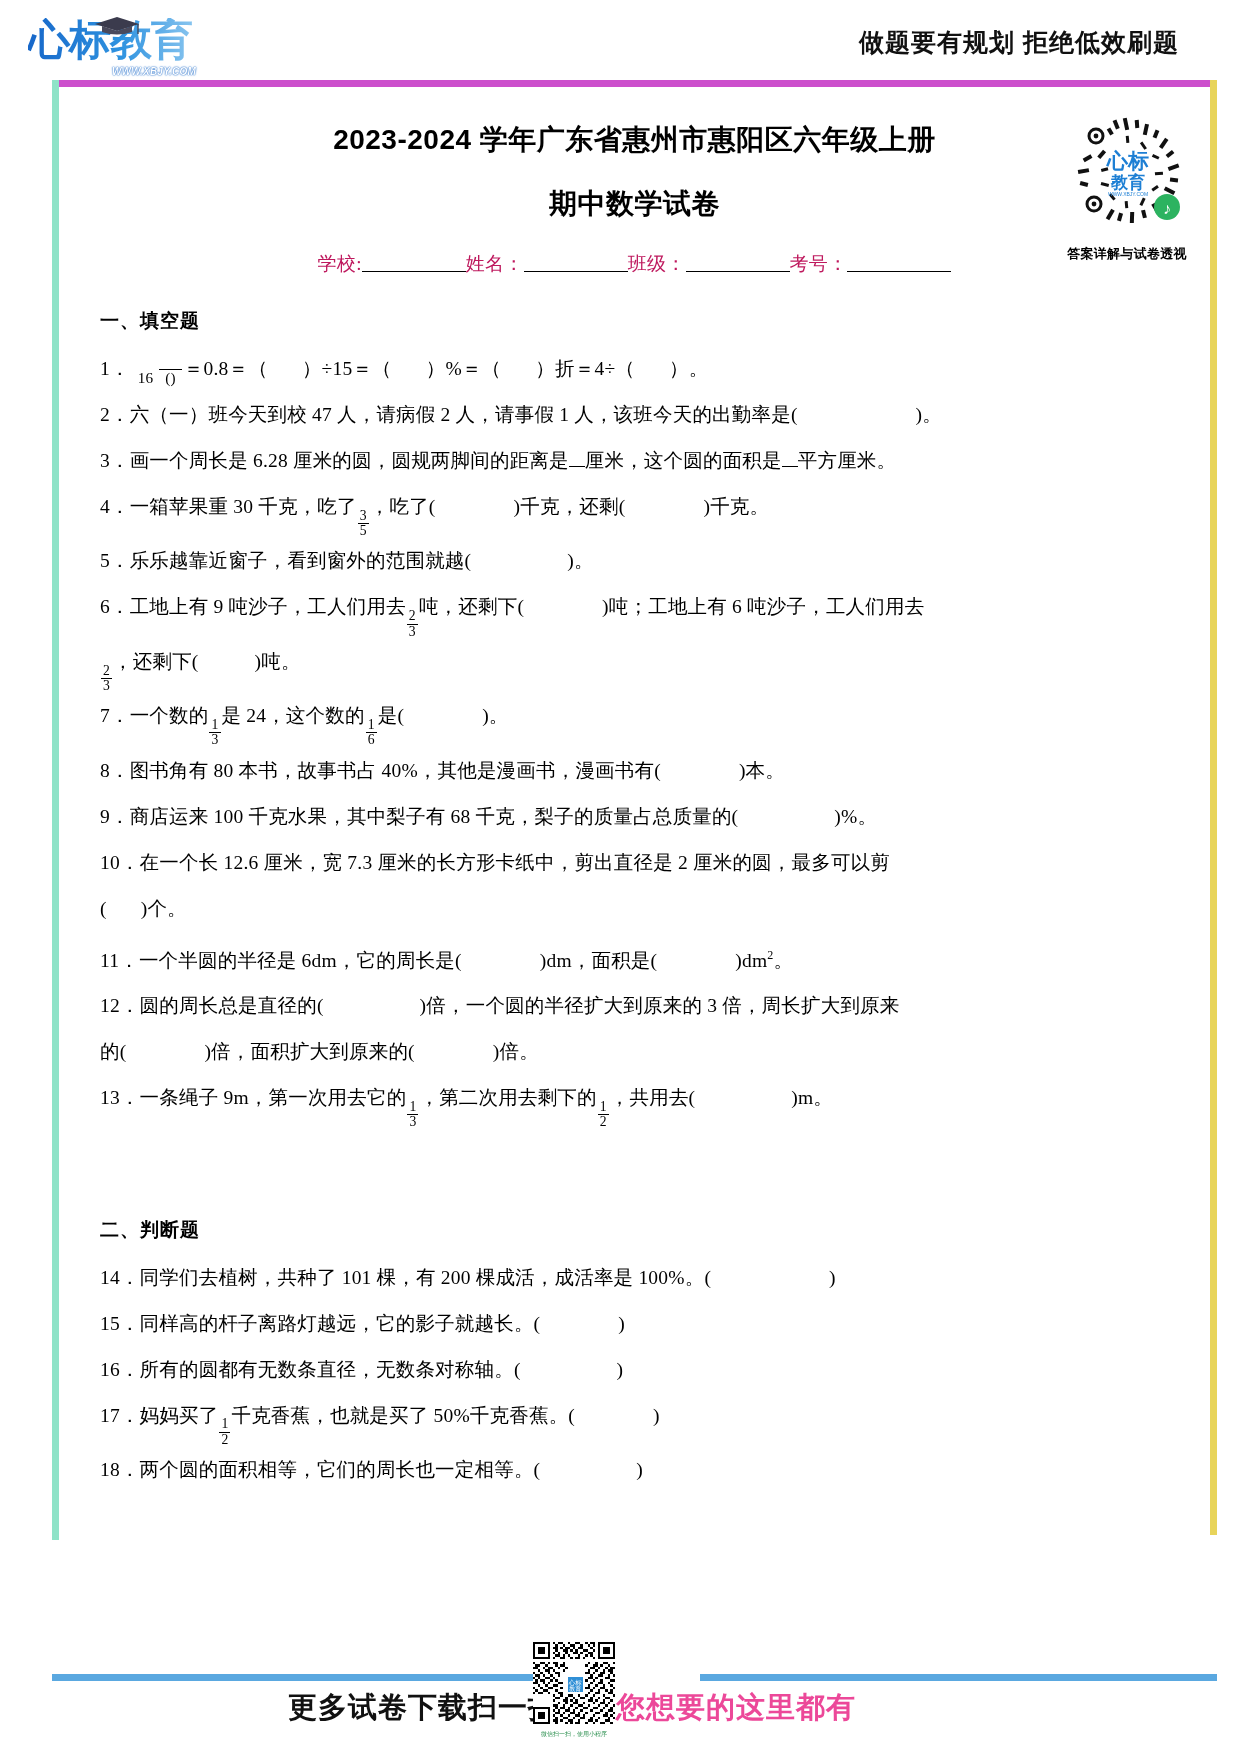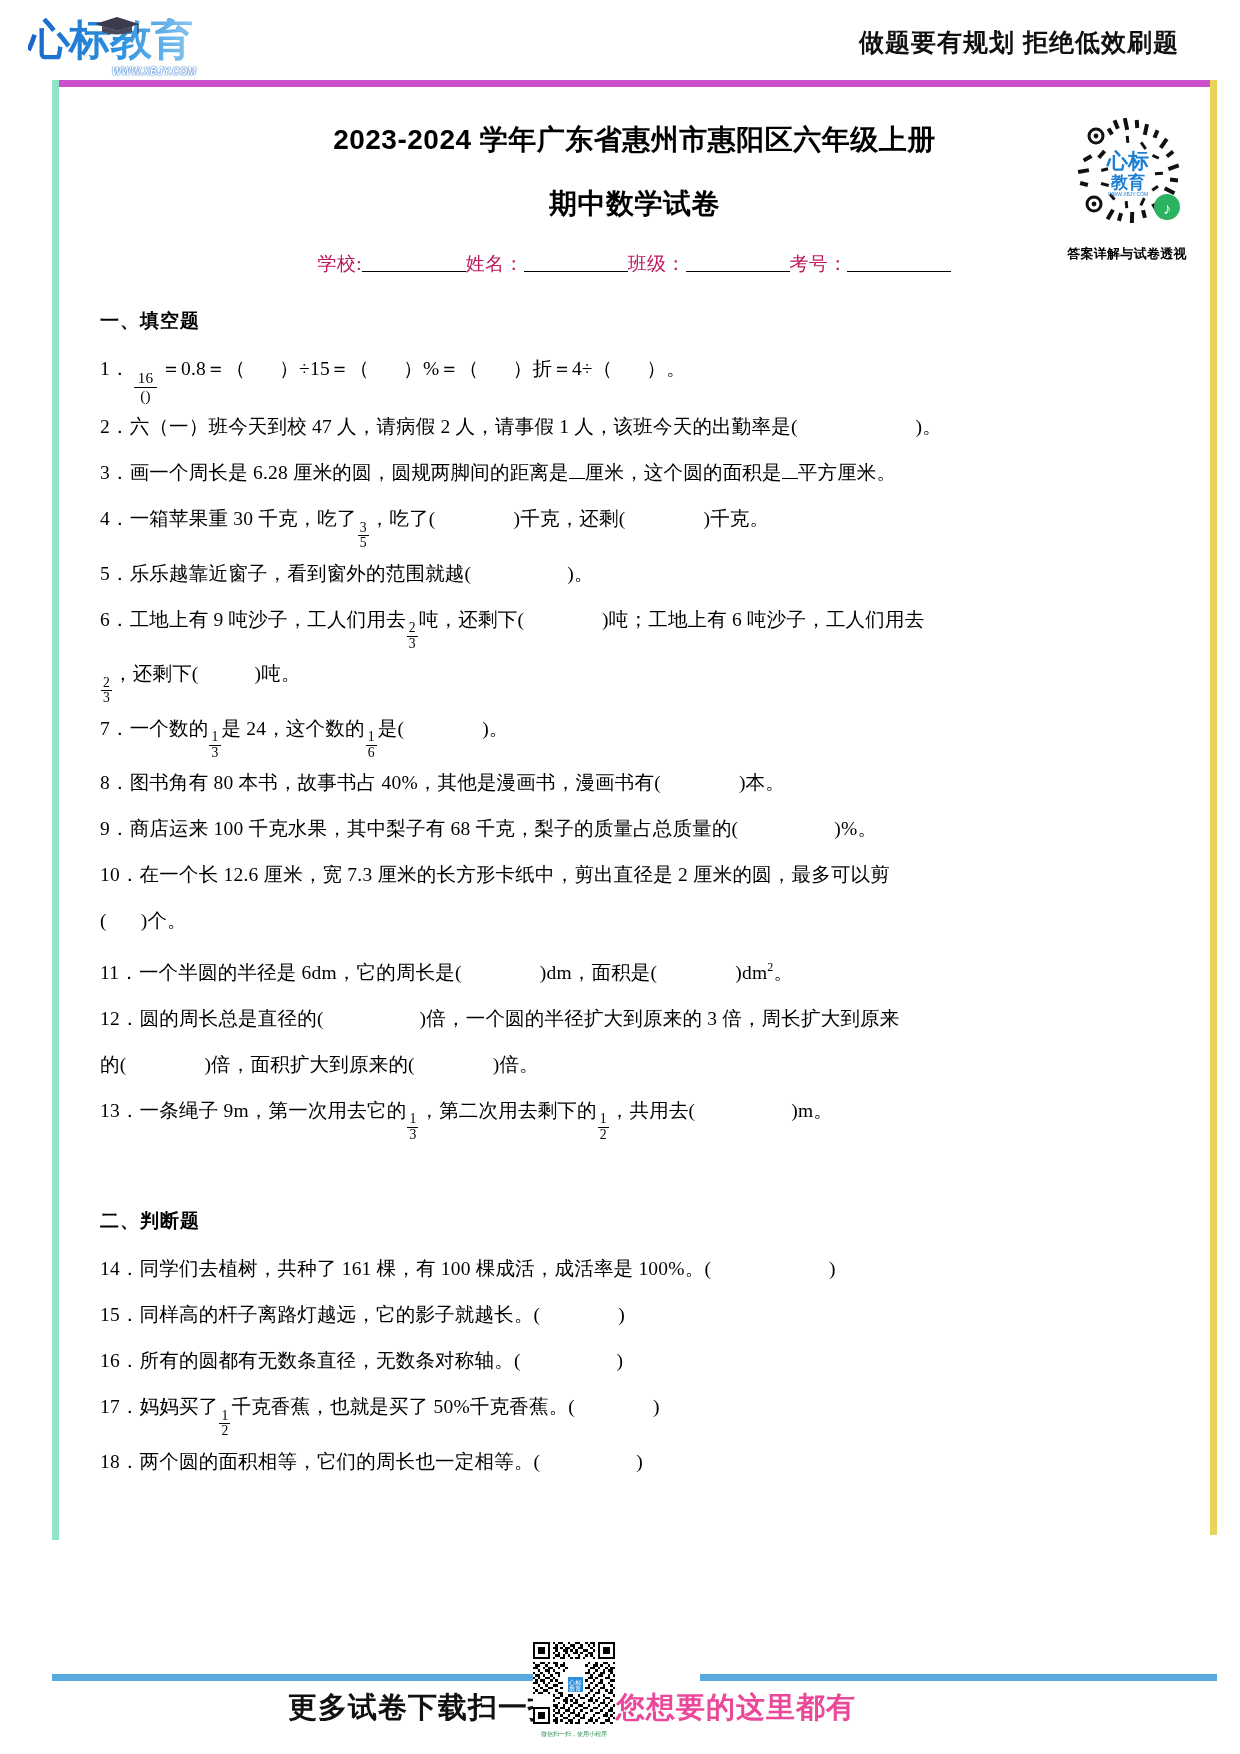--- a/index.html
+++ b/index.html
@@ -168,21 +168,21 @@
   }
 
   .section-head {
     font-family: Liberation Sans, sans-serif;
     font-weight: bold;
     font-size: 19px;
     letter-spacing: 1px;
     color: #000;
     margin-bottom: 12px;
   }
-  .section-head.second { margin-top: 66px; }
+  .section-head.second { margin-top: 87px; }
 
   .q {
     font-size: 19.5px;
     line-height: 46px;
     color: #000;
     letter-spacing: 0.2px;
   }
   .q .num { }
 
   
@@ -193,21 +193,21 @@
     vertical-align: -0.48em;
     font-size: 0.70em;
     line-height: 1.06;
     margin: 0 1px;
   }
   .frac .nu { padding: 0 2px; }
   .frac .de { padding: 0 2px; border-top: 1.3px solid #000; }
 
   .frac-big {
     display: inline-flex;
-    flex-direction: column;
+    flex-direction: row;
     align-items: center;
     vertical-align: -0.52em;
     font-size: 0.78em;
     line-height: 1.1;
     margin: 0 2px;
   }
   .frac-big .nu { padding: 0 6px; }
   .frac-big .de { padding: 0 6px; border-top: 1.5px solid #000; }
 
   .gap-s  { display: inline-block; width: 34px; }
@@ -445,21 +445,21 @@
           <span class="de">3</span>
         </span><span>，第二次用去剩下的</span><span class="frac">
           <span class="nu">1</span>
           <span class="de">2</span>
         </span><span>，共用去(</span><span class="gap-xl"></span><span>)m。</span>
     </div>
 
     <div class="section-head second">二、判断题</div>
 
     <div class="q">
-      <span class="num">14．</span><span>同学们去植树，共种了 161 棵，有 100 棵成活，成活率是 100%。(</span><span class="gap-xxl"></span><span>)</span>
+      <span class="num">14．</span><span>同学们去植树，共种了 101 棵，有 200 棵成活，成活率是 100%。(</span><span class="gap-xxl"></span><span>)</span>
     </div>
 
     <div class="q">
       <span class="num">15．</span><span>同样高的杆子离路灯越远，它的影子就越长。(</span><span class="gap-l"></span><span>)</span>
     </div>
 
     <div class="q">
       <span class="num">16．</span><span>所有的圆都有无数条直径，无数条对称轴。(</span><span class="gap-xl"></span><span>)</span>
     </div>
 

